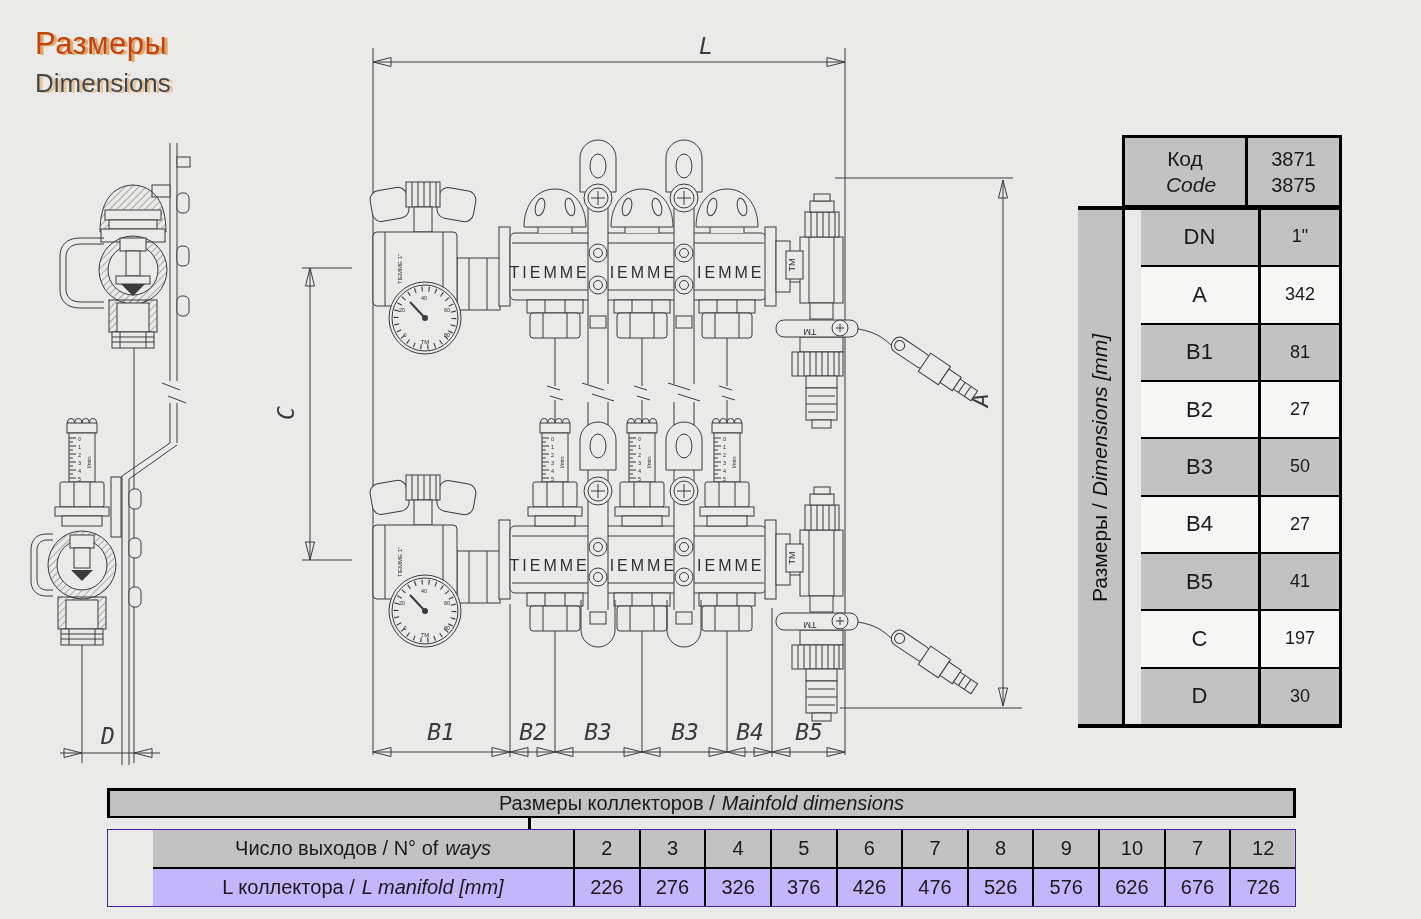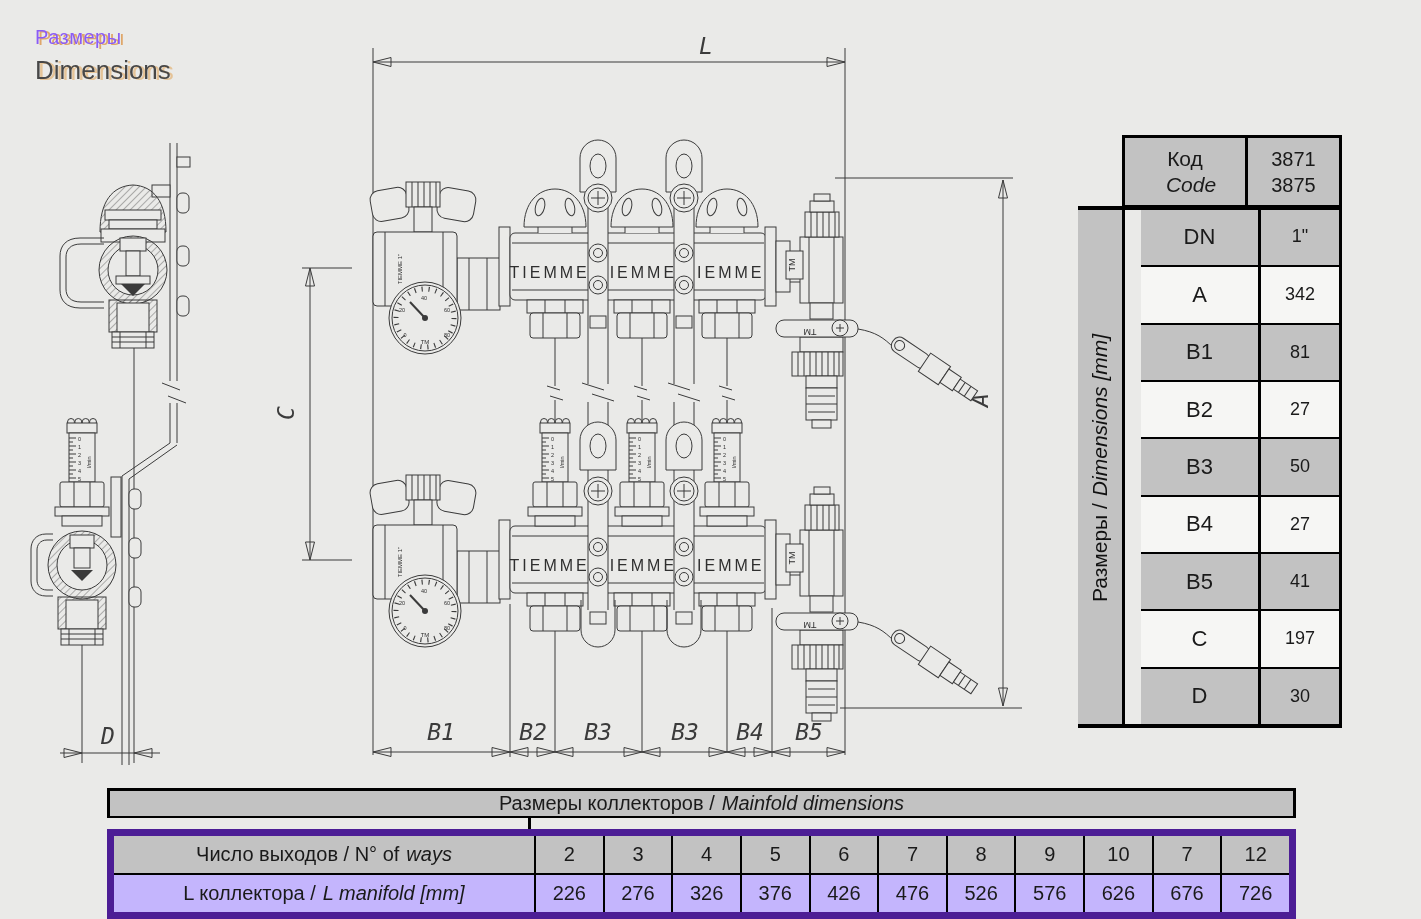--- a/index.html
+++ b/index.html
@@ -1,20 +1,20 @@
 <!DOCTYPE html>
 <html><head>
 <meta charset="utf-8">
 <style>
   html,body{margin:0;padding:0;background:#eaeae8;}
   #page{position:relative;width:1421px;height:919px;background:#eaeae8;overflow:hidden;
         font-family:"Liberation Sans",sans-serif;color:#1a1a1a;}
   
   #title-block{position:absolute;left:35px;top:26px;}
-  #title-ru{font-size:20px;color:#8b5cf6;letter-spacing:.5px;
+  #title-ru{font-size:31px;color:#c2410c;letter-spacing:.5px;
             text-shadow:3px 1px 0 rgba(222,160,92,.9);}
   #title-en{font-size:26px;color:#474747;margin-top:6px;
             text-shadow:3px 1px 0 rgba(228,185,130,.8);}
   
   #drawing{position:absolute;left:0;top:0;}
   .ln{stroke:#3b3b3b;stroke-width:1;fill:none;}
   .lnf{stroke:#3b3b3b;stroke-width:1;fill:#eaeae8;}
   .bgf{fill:#eaeae8;stroke:none;}
   .solid{fill:#3b3b3b;stroke:none;}
   .hatchf{stroke:#3b3b3b;stroke-width:1;fill:url(#hatch);}
@@ -43,21 +43,21 @@
   .spec-row .v{display:flex;align-items:center;justify-content:center;font-size:18px;}
   .spec-row.g{background:#c2c2c2;}
   .spec-row.w{background:#f6f6f4;}
   .hline{position:absolute;left:0;width:264px;height:4px;background:#000;}
   
   #man{position:absolute;left:107px;top:788px;width:1189px;}
   #man-head{height:30px;background:#c2c2c2;border:3px solid #000;border-bottom:2.5px solid #000;
       box-sizing:border-box;display:flex;align-items:center;justify-content:center;font-size:20px;}
   #man-gap{position:relative;height:11px;}
   #man-gap .vline{position:absolute;left:421px;top:0;width:2.5px;height:11px;background:#000;}
-  #man-rows{border:7px solid #4c1d95;box-sizing:border-box;}
+  #man-rows{border:1px solid #4c1d95;box-sizing:border-box;padding-left:45px;}
   .man-row{display:grid;grid-template-columns:420px repeat(11,1fr);box-sizing:border-box;}
   .man-row .c{display:flex;align-items:center;justify-content:center;font-size:20px;
       box-sizing:border-box;height:37px;}
   .man-row .c+.c{border-left:2.5px solid #000;}
   .man-row.g{background:#c2c2c2;border-bottom:2.5px solid #000;}
   .man-row.w{background:#c4b5fd;}
   .it{font-style:italic;margin-left:7px;}
 </style>
 </head>
 <body>

